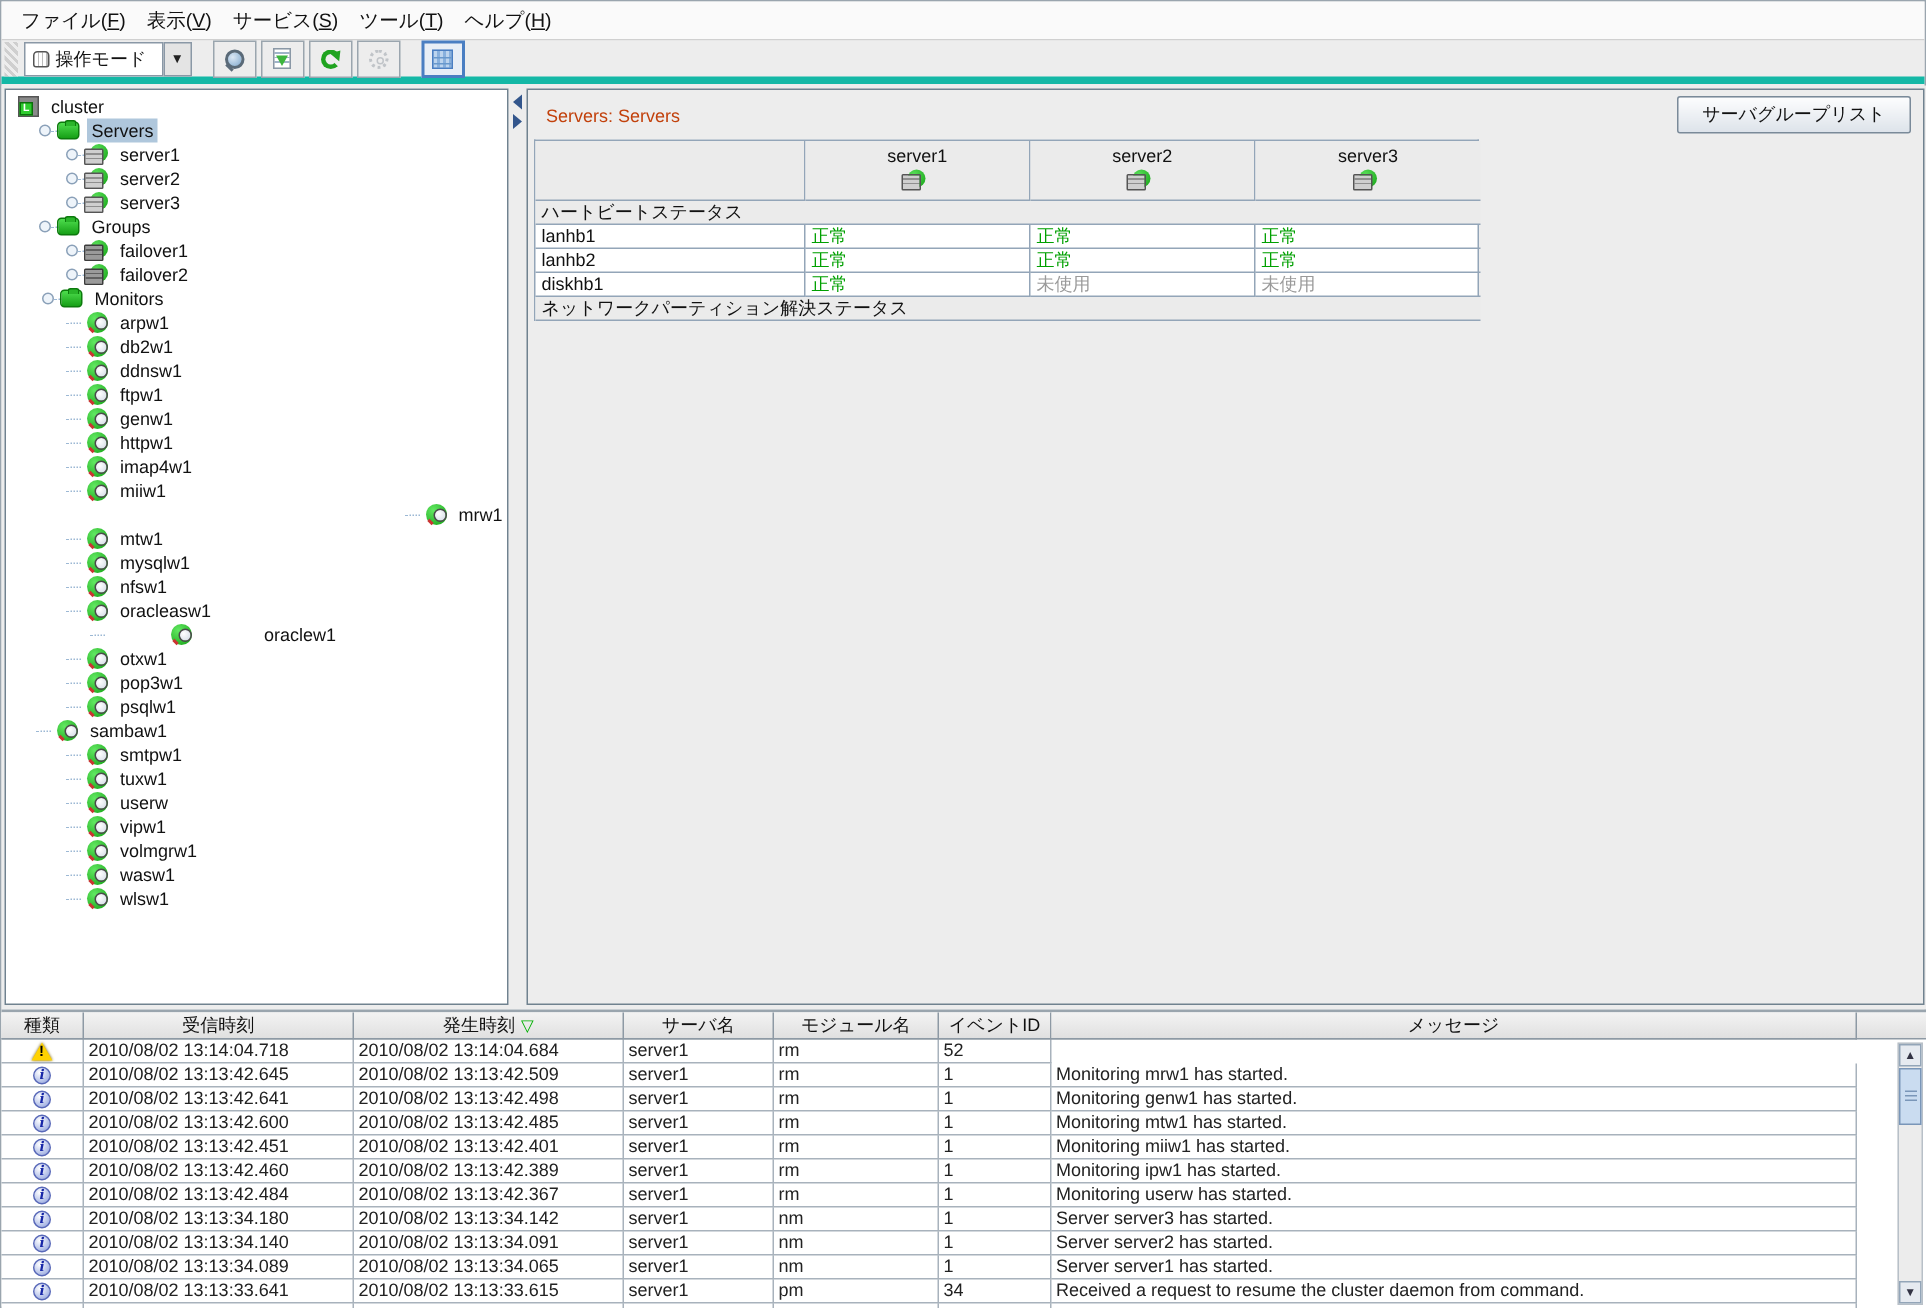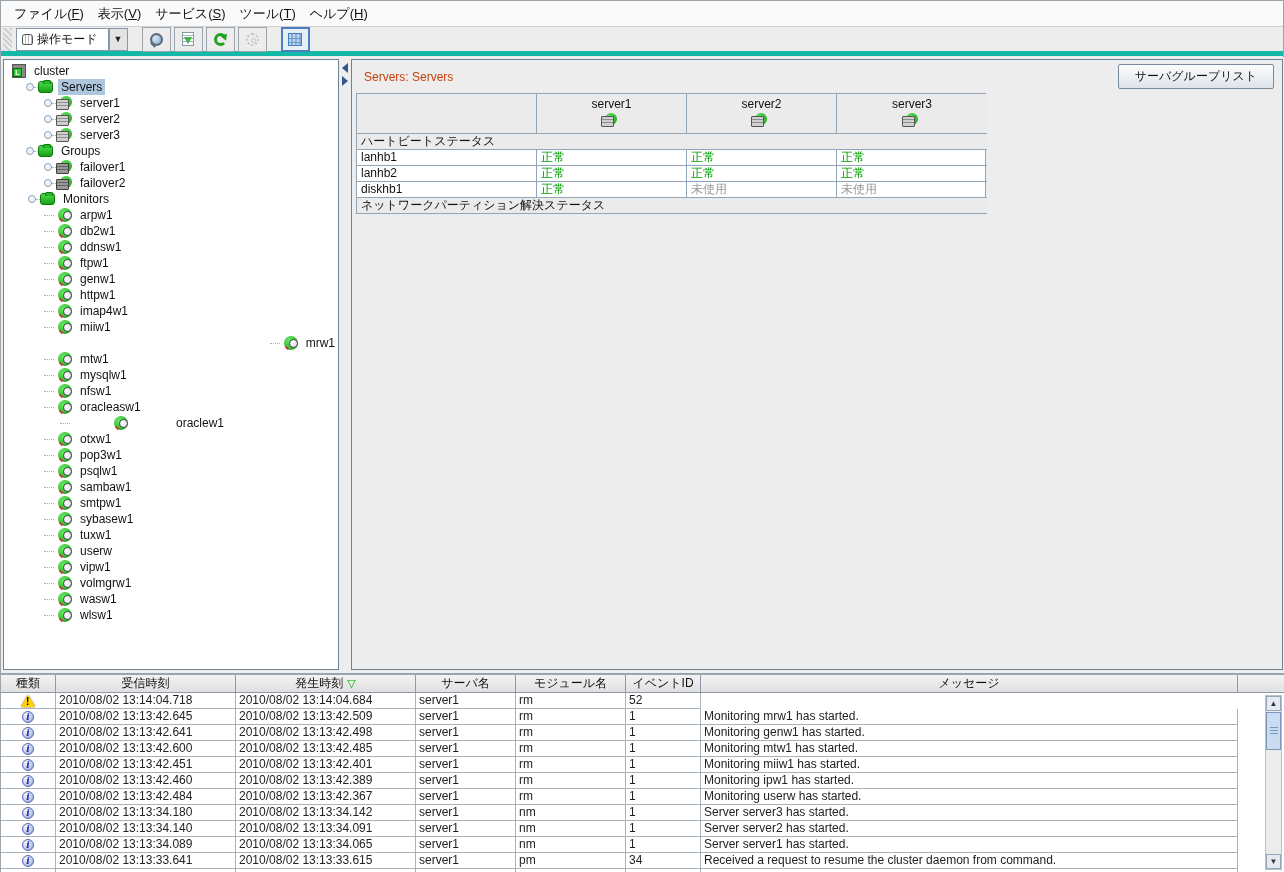--- a/index.html
+++ b/index.html
@@ -336,34 +336,29 @@
         <div class="tree-row" style="padding-left: 40px;">
           <span class="handle line"></span>
           <span class="ticon monitor-icon"></span>
           <span class="tlabel">pop3w1</span>
         </div>
         <div class="tree-row" style="padding-left: 40px;">
           <span class="handle line"></span>
           <span class="ticon monitor-icon"></span>
           <span class="tlabel">psqlw1</span>
         </div>
-        <div class="tree-row" style="padding-left: 40px;">
+        <div class="tree-row" style="padding-left: 20px;">
           <span class="handle line"></span>
           <span class="ticon monitor-icon"></span>
           <span class="tlabel">sambaw1</span>
         </div>
         <div class="tree-row" style="padding-left: 40px;">
           <span class="handle line"></span>
           <span class="ticon monitor-icon"></span>
           <span class="tlabel">smtpw1</span>
-        </div>
-        <div class="tree-row" style="padding-left: 40px;">
-          <span class="handle line"></span>
-          <span class="ticon monitor-icon"></span>
-          <span class="tlabel">sybasew1</span>
         </div>
         <div class="tree-row" style="padding-left: 40px;">
           <span class="handle line"></span>
           <span class="ticon monitor-icon"></span>
           <span class="tlabel">tuxw1</span>
         </div>
         <div class="tree-row" style="padding-left: 40px;">
           <span class="handle line"></span>
           <span class="ticon monitor-icon"></span>
           <span class="tlabel">userw</span>

